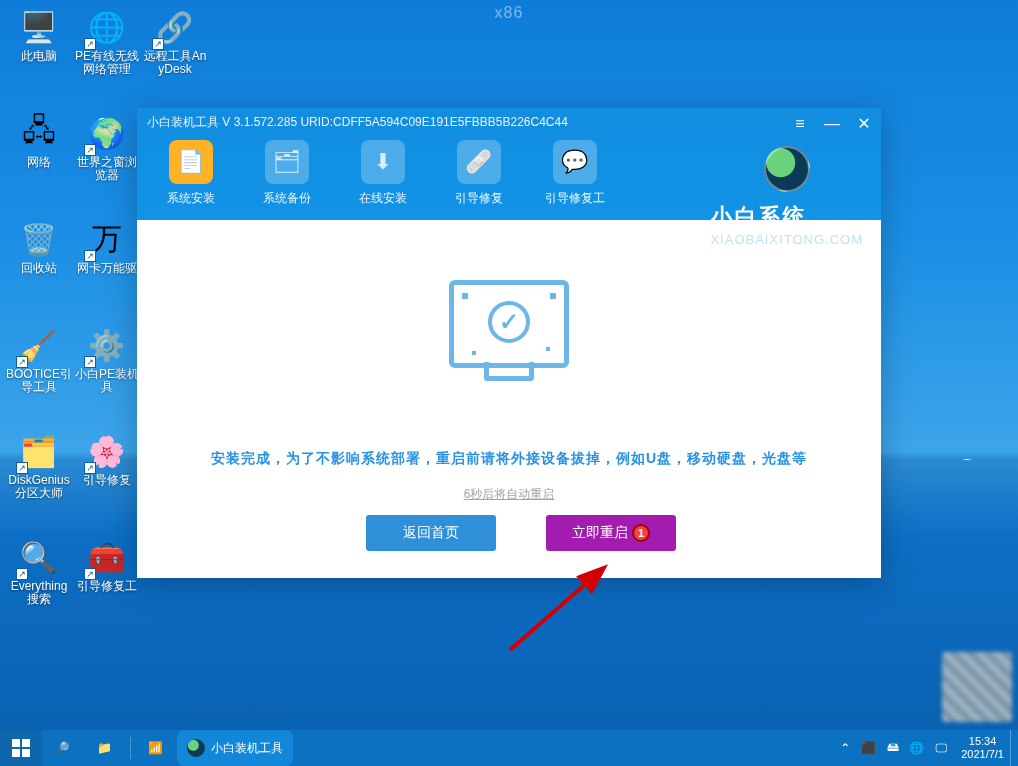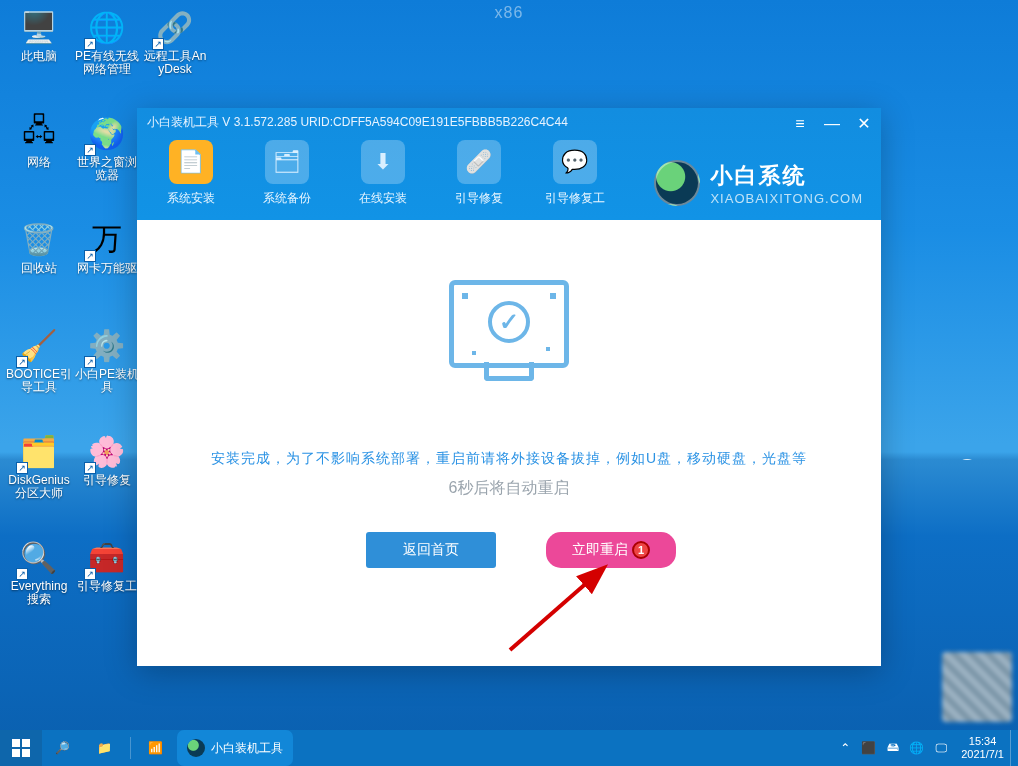--- a/index.html
+++ b/index.html
@@ -31,68 +31,68 @@
   .dicon .glyph { width:42px; height:42px; display:flex; align-items:center;
     justify-content:center; font-size:30px; margin-bottom:2px; position:relative;}
   .dicon .lbl { color:#fff; font-size:12px; line-height:13px;
     text-shadow:0 1px 2px rgba(0,0,0,.5); word-break:break-all;}
   .shortcut { position:absolute; left:-2px; bottom:-2px; width:12px;height:12px;
     background:#fff; border:1px solid #0a5faa; font-size:9px; line-height:10px;
     color:#0a5faa; text-align:center;}
 
   
   .appwin {
-    position:absolute; left:137px; top:108px; width:744px; height:558px;
+    position:absolute; left:137px; top:108px; width:744px; height:470px;
     background:#fff; box-shadow:0 6px 30px rgba(0,0,0,.25); z-index:10;
   }
   .titlebar {
     height:112px; background:linear-gradient(to bottom,#128de0,#1193e6);
     color:#fff; position:relative;
   }
   .ttext { position:absolute; top:6px; left:10px; font-size:12px; color:#e6f3ff;}
   .winbtns { position:absolute; top:6px; right:8px; display:flex; gap:14px;
     font-size:16px; align-items:center;}
   .winbtns span { cursor:pointer; width:18px; text-align:center;}
   .toolbar { position:absolute; top:32px; left:24px; display:flex; gap:36px;}
   .tbitem { display:flex; flex-direction:column; align-items:center; width:60px;
     cursor:pointer;}
   .tbicon { width:44px; height:44px; border-radius:8px;
     background:rgba(255,255,255,.25); display:flex; align-items:center;
     justify-content:center; font-size:22px; color:#d9efff;}
   .tbicon.active { background:#ffb224; color:#fff;}
   .tbitem .tlbl { margin-top:6px; font-size:12px; color:#eaf6ff;}
-  .brand { position:absolute; right:18px; top:52px; display:flex;
-    align-items:center; gap:10px;}
+  .brand { position:absolute; right:18px; top:38px; display:flex;
+    align-items:center; gap:10px;flex-direction:column;}
   .brandlogo { width:46px;height:46px;border-radius:50%;
     background:radial-gradient(circle at 35% 35%, #6ad27a 0 14px, #0a3a55 15px);
     border:2px solid rgba(255,255,255,.4);}
   .brandtxt { display:flex; flex-direction:column; color:#fff;}
   .brandtxt .cn{font-size:22px; font-weight:bold; letter-spacing:2px;}
   .brandtxt .en{font-size:13px; letter-spacing:1px; color:#bfe2f7;}
 
   .body { text-align:center; padding-top:60px;}
   .illus { width:160px; height:130px; margin:0 auto 40px; position:relative;}
   .monitor { width:120px;height:88px; border:5px solid #6db6e8; border-radius:6px;
     margin:0 auto; position:relative; background:#fff;}
   .monitor::after{content:""; position:absolute; bottom:-18px; left:50%;
     transform:translateX(-50%); width:40px;height:14px; border:5px solid #6db6e8;
     border-top:none; border-radius:0 0 4px 4px;}
   .check { position:absolute; top:50%; left:50%; transform:translate(-50%,-55%);
     width:42px;height:42px; border:4px solid #6db6e8; border-radius:50%;
     display:flex;align-items:center;justify-content:center; color:#6db6e8;
     font-size:24px; font-weight:bold;}
   .dots span{position:absolute;width:6px;height:6px;background:#6db6e8;}
-  .msg1{ color:#2a92e4; font-size:14px; letter-spacing:1px; margin-bottom:10px;}
-  .msg2{ color:#9aa4ad; font-size:16px; margin-bottom:33px;}
+  .msg1{ color:#2a92e4; font-size:14px; letter-spacing:1px; margin-bottom:18px;font-weight:bold;}
+  .msg2{ color:#9aa4ad; font-size:12px; margin-bottom:12px;text-decoration:underline;}
   .btns{ display:flex; justify-content:center; gap:50px;}
   .btn{ width:130px;height:36px; border:none; border-radius:3px; color:#fff;
     font-size:14px; cursor:pointer; display:flex; align-items:center;
     justify-content:center; gap:4px;}
   .btn.blue{ background:#2f8fd8;margin-left:24px;}
-  .btn.dark{ background:#ec4899; position:relative;border-radius:15px;}
+  .btn.dark{ background:#a21caf; position:relative;}
   .badge{ width:18px;height:18px;border-radius:50%;background:#e44;
     border:2px solid #a00; display:inline-flex;align-items:center;
     justify-content:center; font-size:11px; font-weight:bold; color:#fff;}
   .arrow{ position:absolute; left:500px; top:560px; z-index:30; pointer-events:none;}
   .arrow svg{overflow:visible;}
 
   
   .blur { position:absolute; right:6px; bottom:44px; width:70px; height:70px;
     background:repeating-linear-gradient(45deg,#9db3c3 0 6px,#7a94a6 6px 12px);
     filter:blur(2px); border-radius:4px; z-index:5;}

